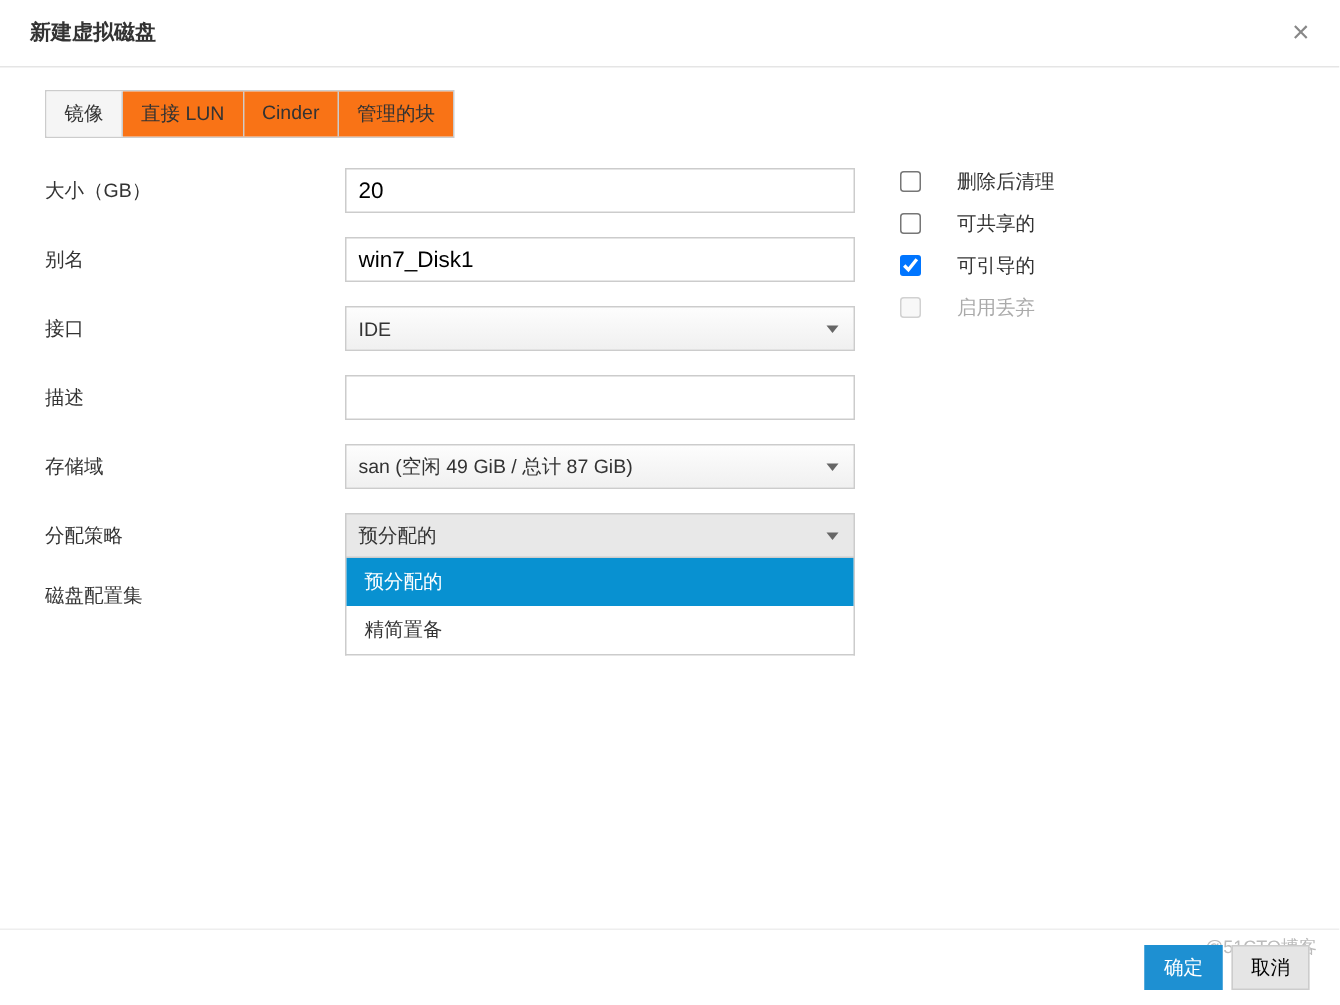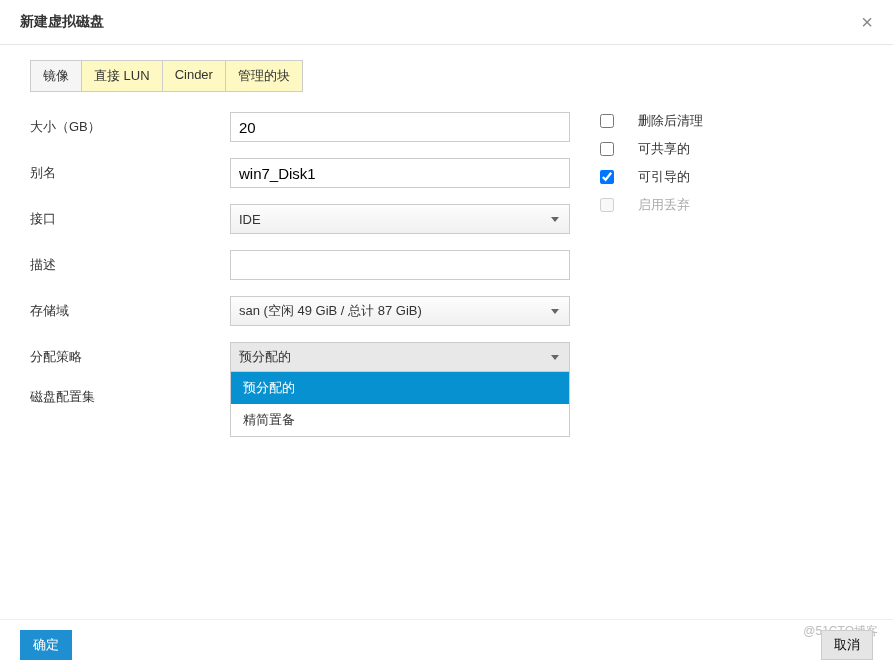--- a/index.html
+++ b/index.html
@@ -42,21 +42,21 @@
     .tabs {
       display: flex;
       border: 1px solid #ccc;
       width: fit-content;
       margin-bottom: 20px;
     }
     .tab {
       padding: 6px 12px;
       border-right: 1px solid #ccc;
       cursor: pointer;
-      background: #fef9c3;
+      background: #f97316;
       font-size: 13px;
       color: #333;
     }
     .tab:last-child {
       border-right: none;
     }
     .tab.active {
       background: #f5f5f5;
     }
     .form-area {
@@ -159,21 +159,21 @@
     .checkbox-row.disabled input {
       cursor: not-allowed;
     }
     .dialog-footer {
       position: absolute;
       bottom: 0;
       left: 0;
       right: 0;
       padding: 10px 20px;
       display: flex;
-      justify-content: space-between;
+      justify-content: flex-end;
       gap: 6px;
       border-top: 1px solid #eee;
     }
     .btn {
       padding: 5px 12px;
       font-size: 13px;
       border: 1px solid #ccc;
       cursor: pointer;
       background: #e5e5e5;
     }

